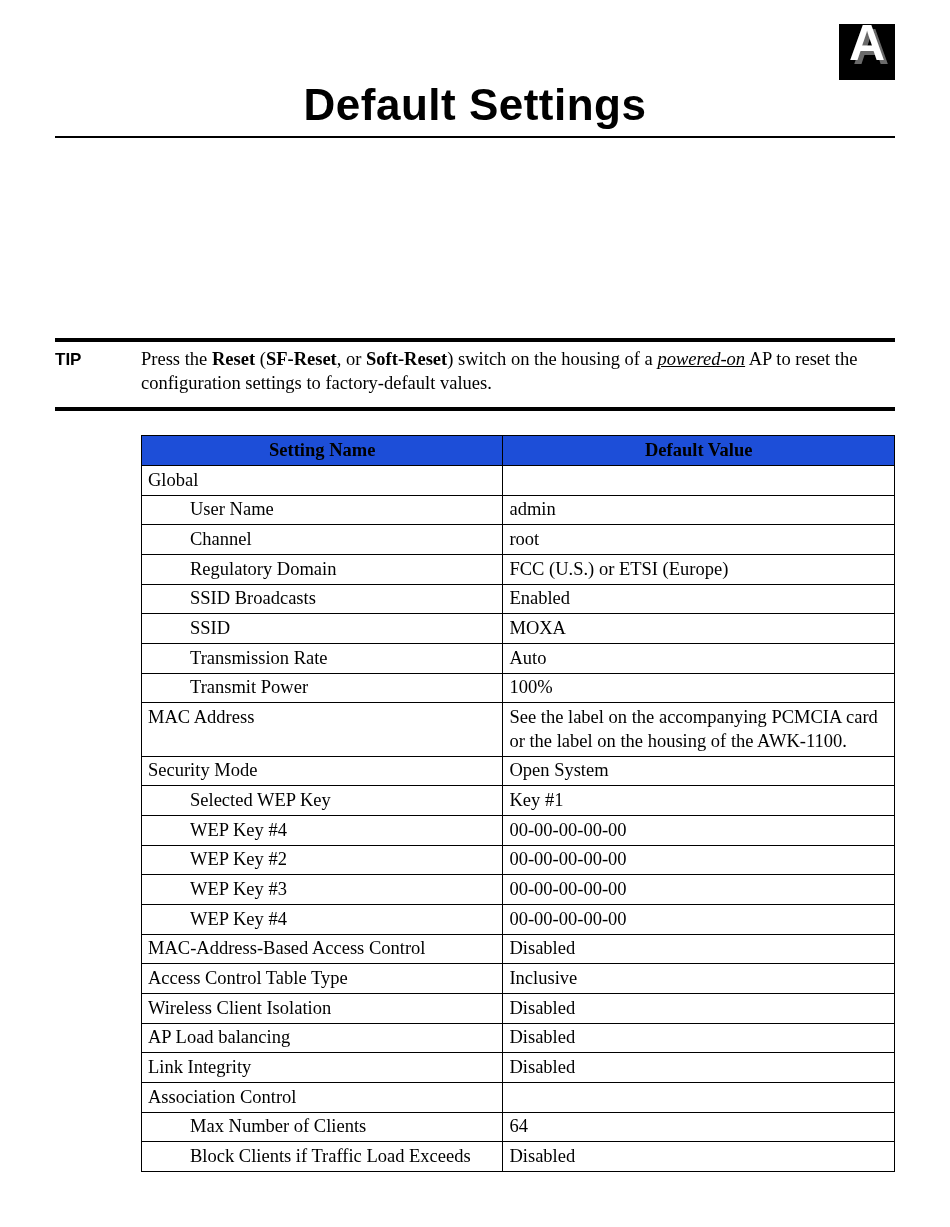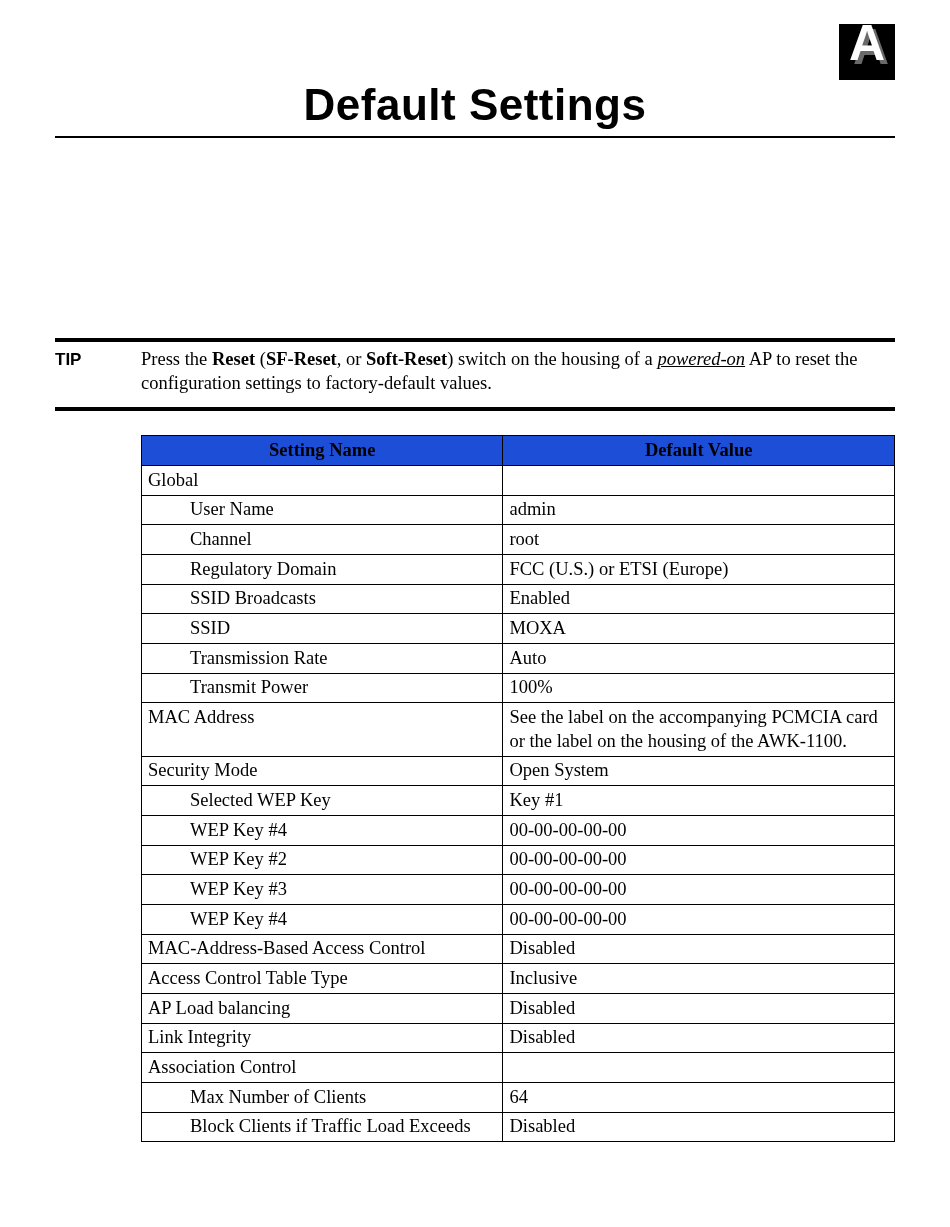--- a/index.html
+++ b/index.html
@@ -199,20 +199,24 @@
           </tr>
           <tr>
             <td class="sec-head">MAC-Address-Based Access Control</td>
             <td>Disabled</td>
           </tr>
           <tr>
             <td class="sec-head">Access Control Table Type</td>
             <td>Inclusive</td>
           </tr>
           <tr>
+            <td class="sec-head">Wireless Client Isolation</td>
+            <td>Disabled</td>
+          </tr>
+          <tr>
             <td class="sec-head">AP Load balancing</td>
             <td>Disabled</td>
           </tr>
           <tr>
             <td class="sec-head">Link Integrity</td>
             <td>Disabled</td>
           </tr>
           <tr>
             <td class="sec-head">Association Control</td>
             <td></td>

